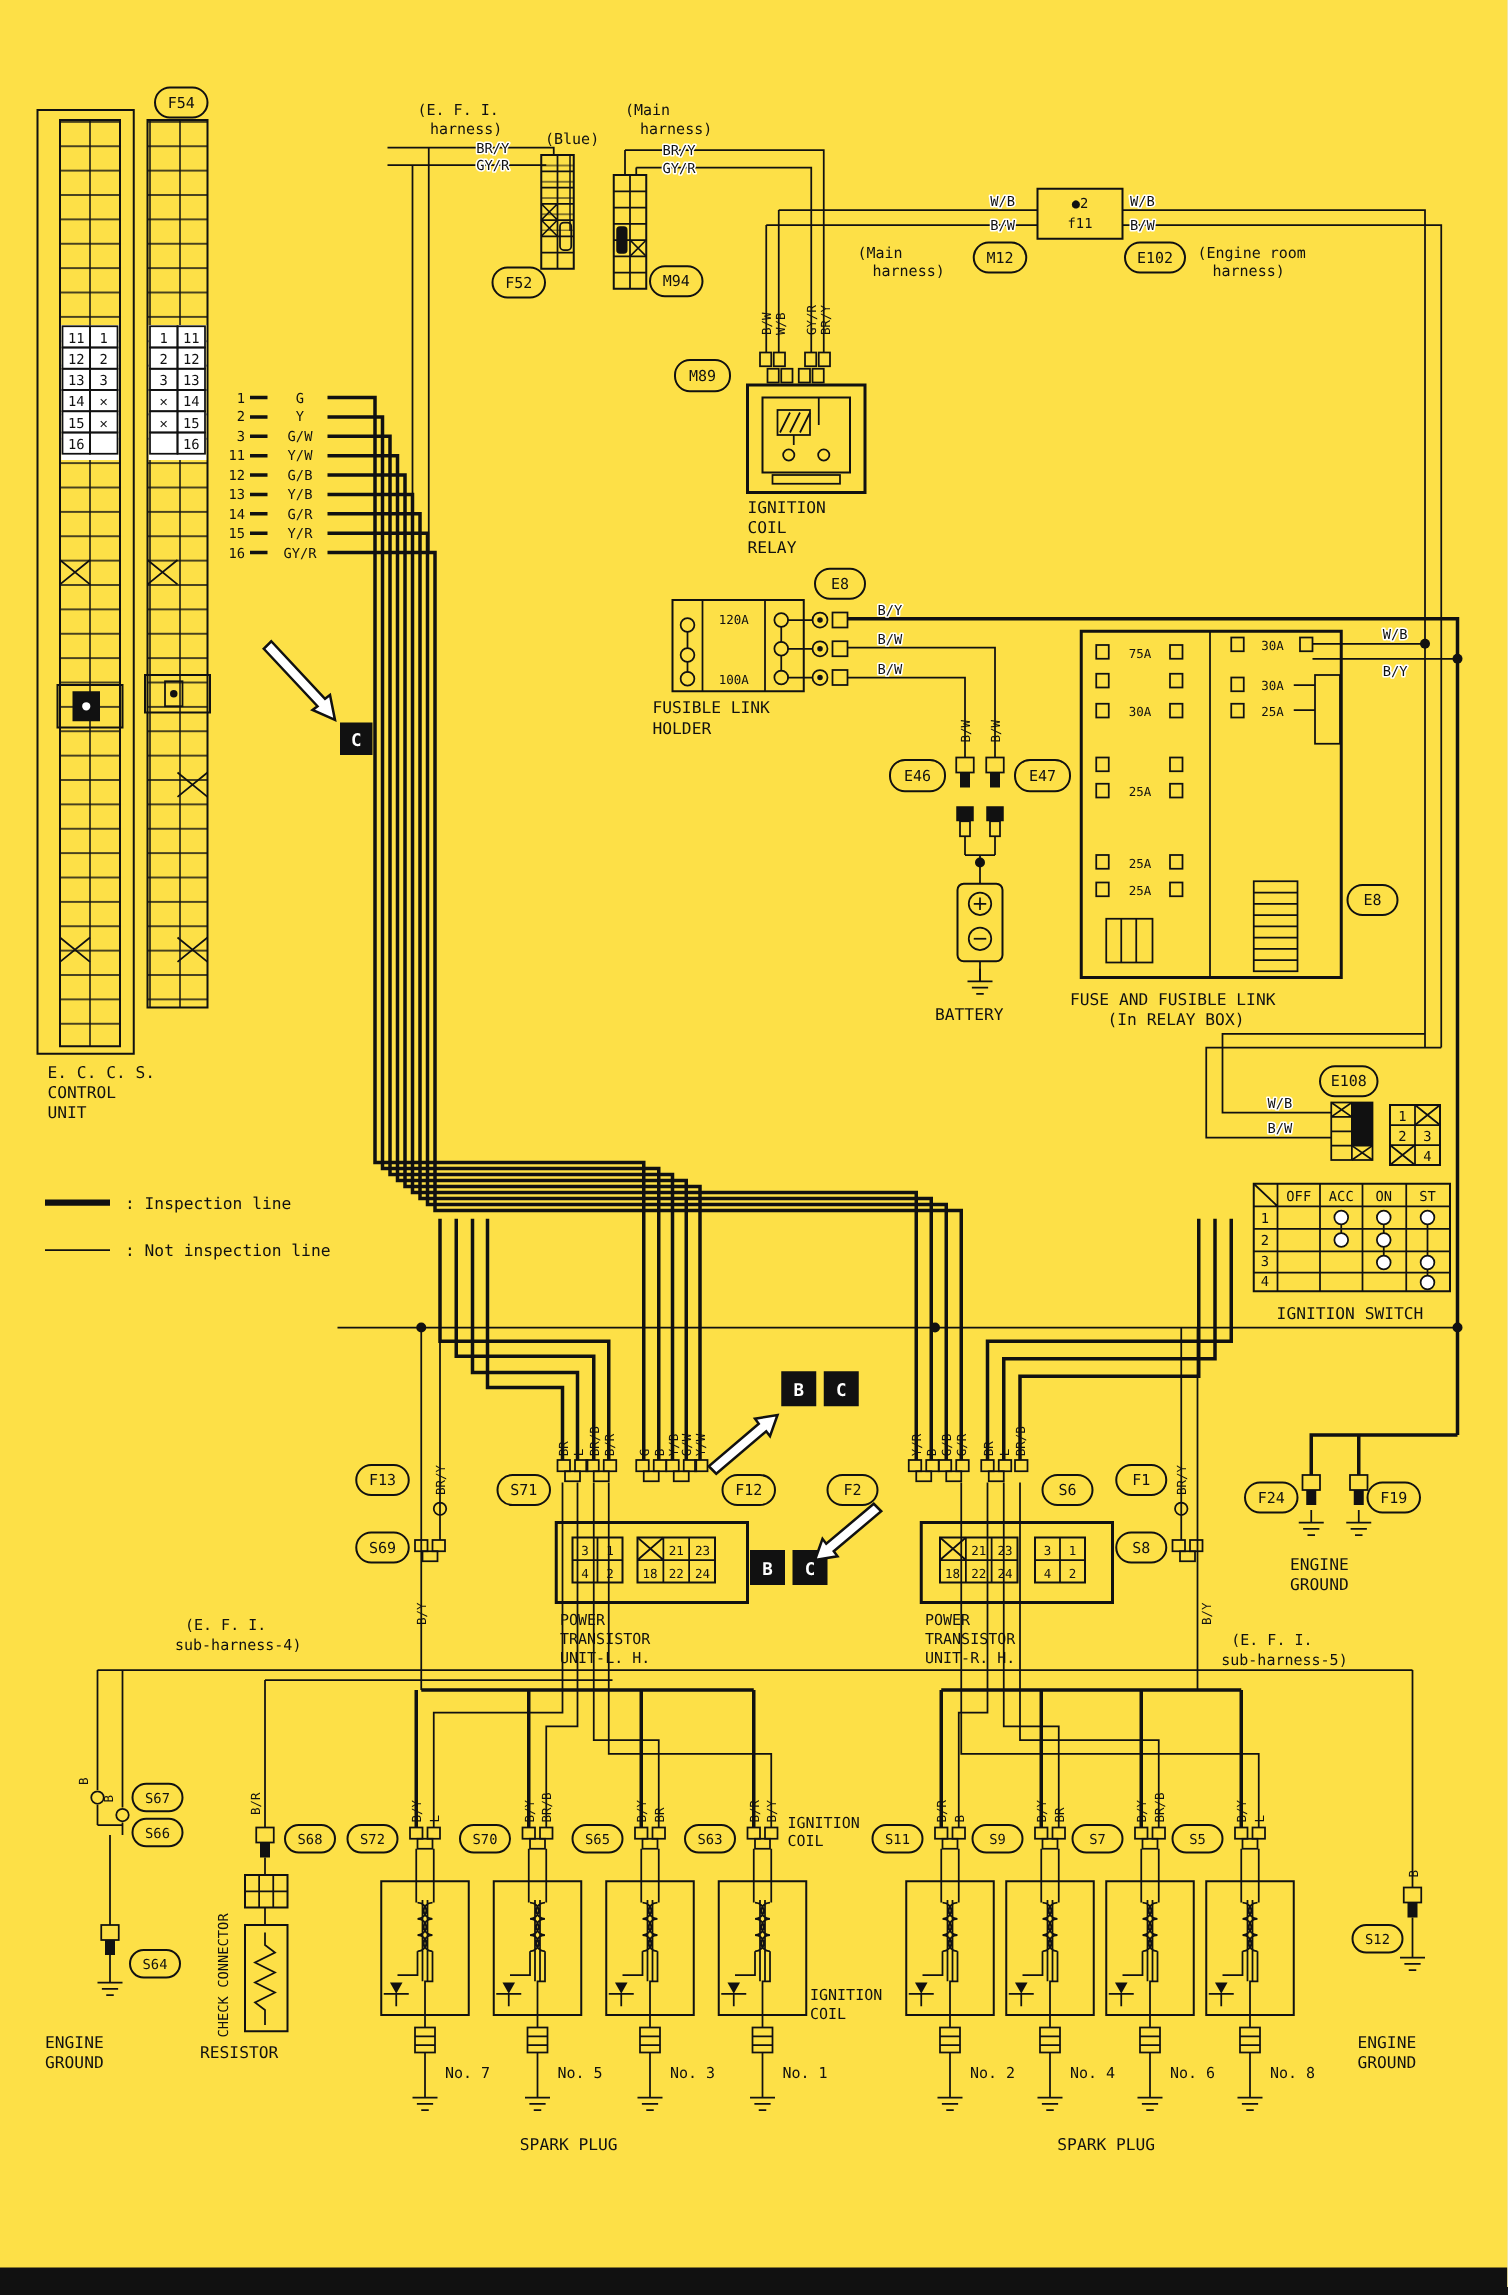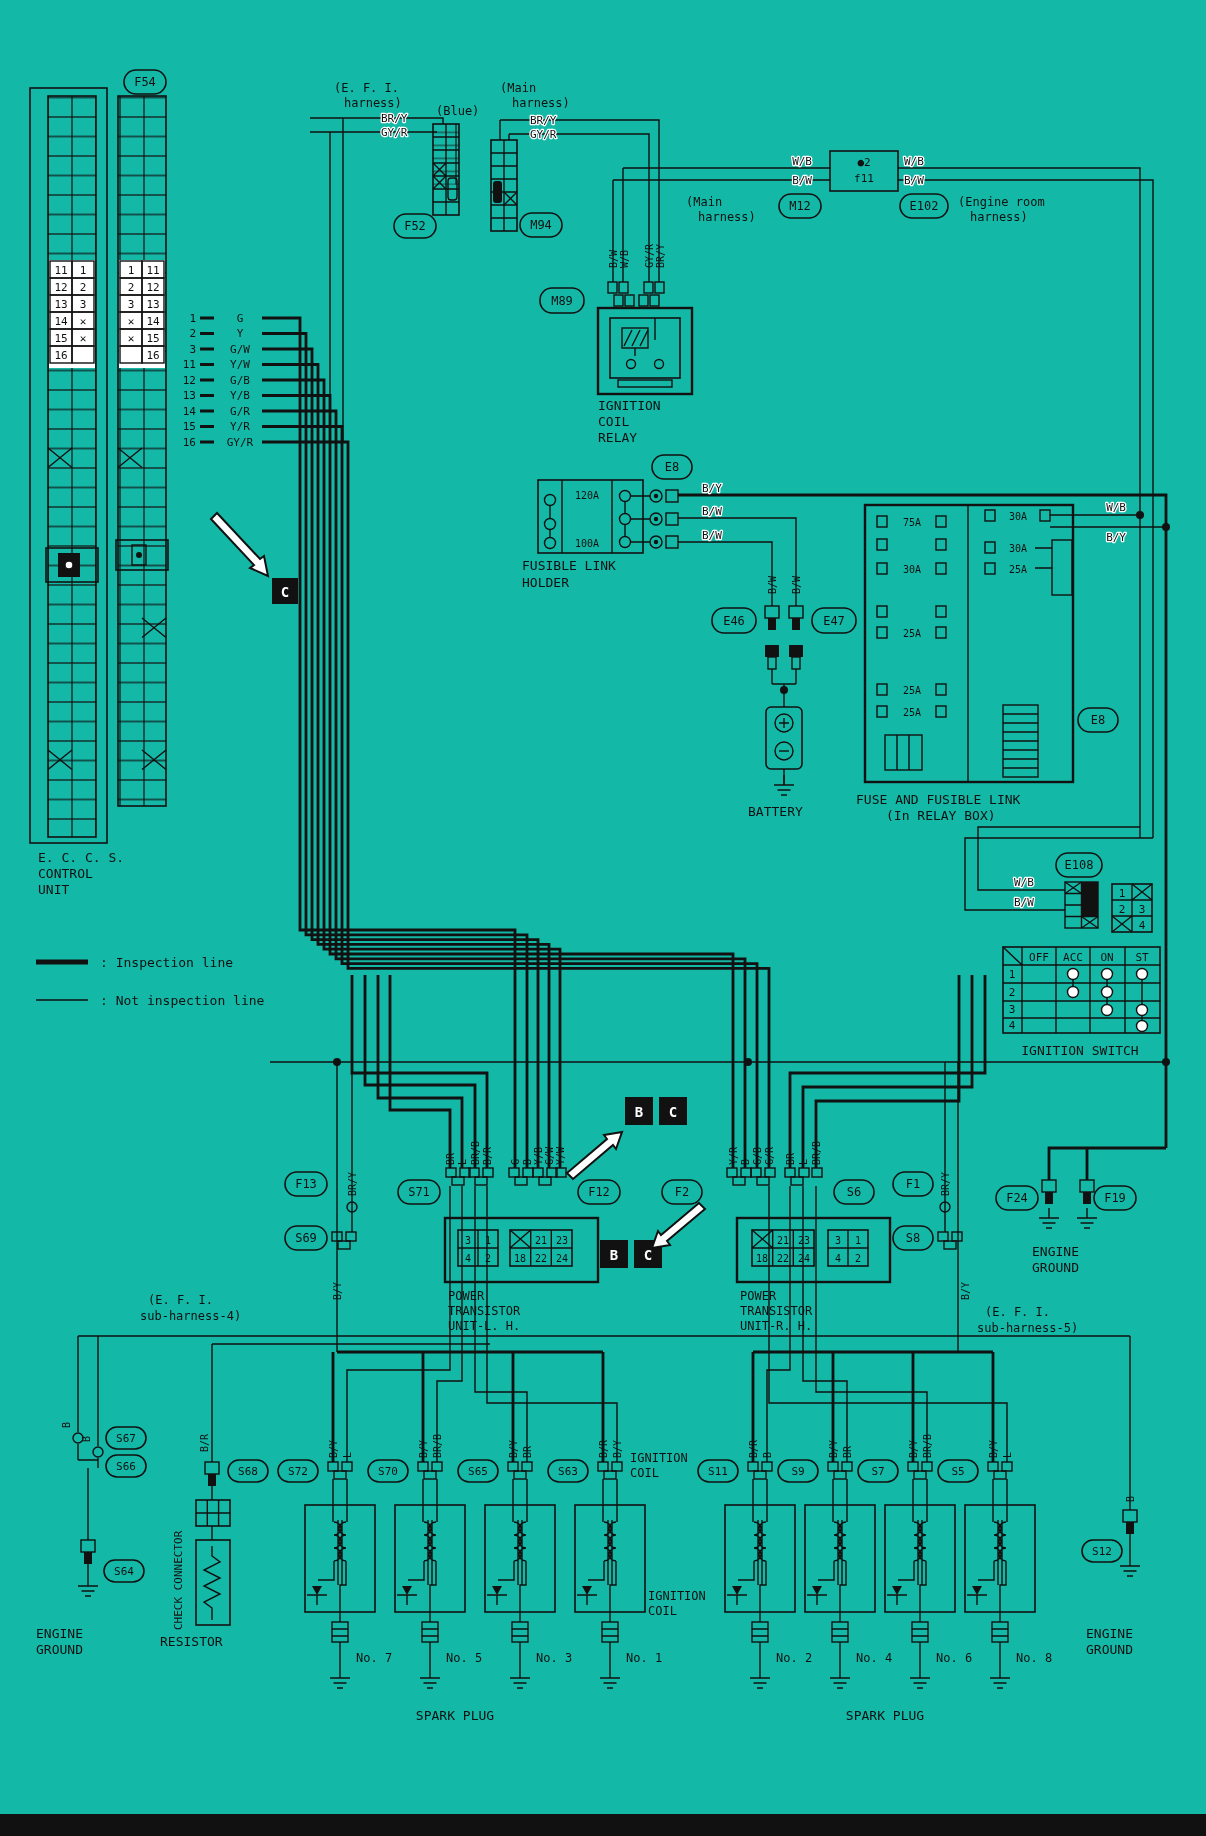--- a/index.html
+++ b/index.html
@@ -1,16 +1,16 @@
 <!DOCTYPE html>
 <html><head>
 <meta charset="utf-8">
 <style>
   html,body{margin:0;padding:0;background:#e8e8e8;}
-  #page{position:relative;width:1206px;height:1836px;background:#14b8a6;overflow:hidden;
+  #page{position:relative;width:1206px;height:1836px;background:#fde047;overflow:hidden;
         font-family:"DejaVu Sans Mono","Liberation Mono",monospace;}
   svg{position:absolute;left:0;top:0;}
   svg text{font-family:"DejaVu Sans Mono","Liberation Mono",monospace;fill:#111;
            paint-order:stroke;stroke:#fff;stroke-width:2.5px;stroke-linejoin:round;}
   svg text.nohalo{stroke:none;}
   svg text.inv{fill:#fff;stroke:none;font-weight:bold;}
   .w{stroke:#111;fill:none;stroke-width:1.4;}
   .wt{stroke:#111;fill:none;stroke-width:2.8;}
   .bx{stroke:#111;fill:none;stroke-width:1.6;}
   .bxt{stroke:#111;fill:none;stroke-width:2.4;}

